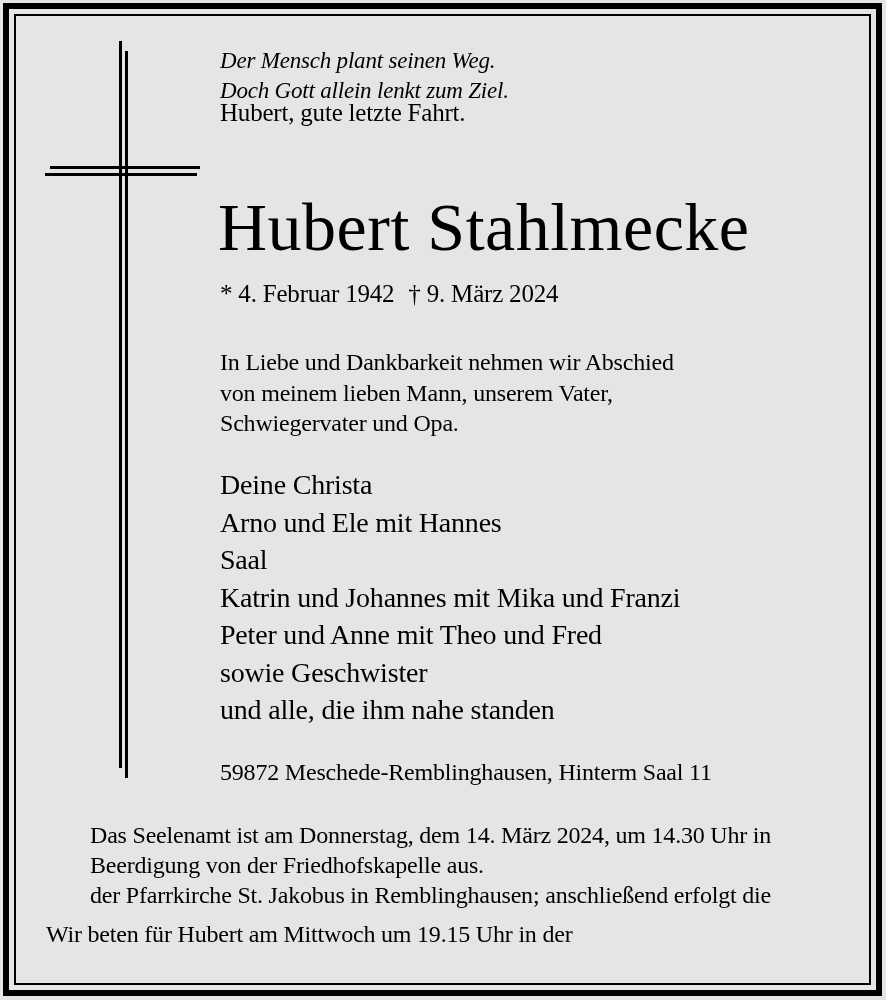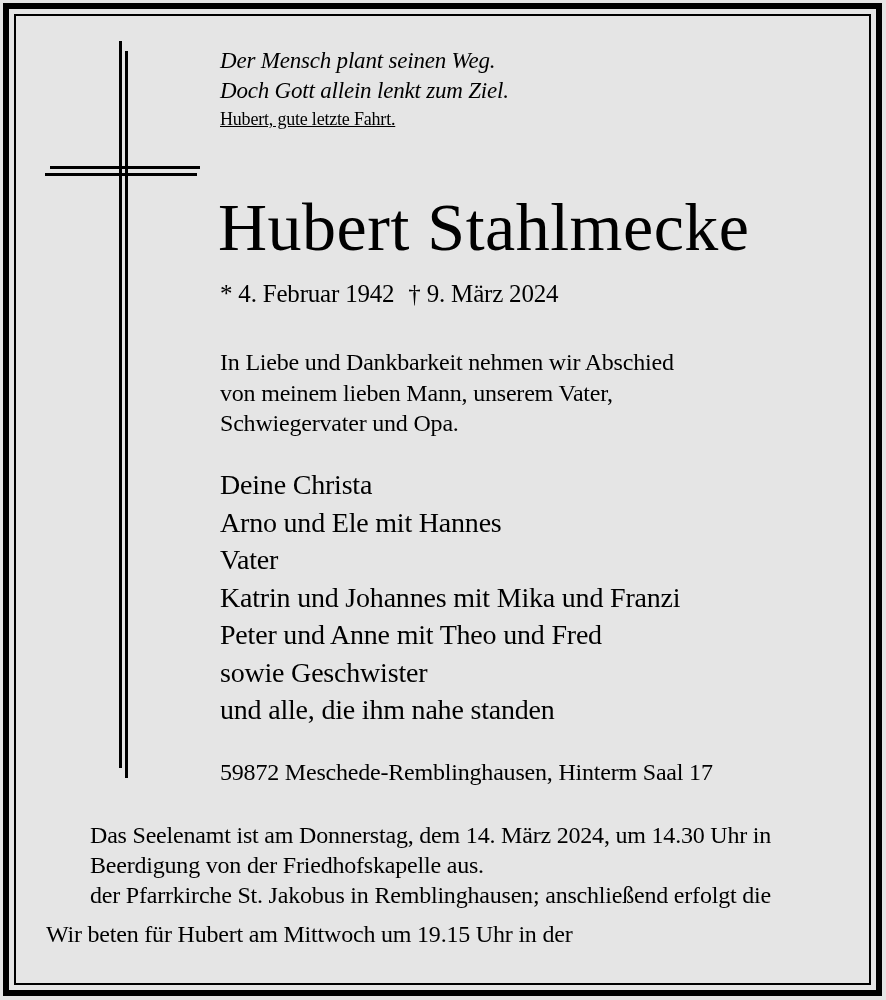--- a/index.html
+++ b/index.html
@@ -39,24 +39,23 @@
 
   .txt { position: absolute; white-space: nowrap; letter-spacing: -0.2px; }
 
   .verse {
     left: 220px; top: 46px;
     font-style: italic;
     font-size: 23px;
     line-height: 30px;
   }
   .salutation {
-    left: 220px; top: 104px;
-    font-size: 18px;
+    left: 220px; top: 98px;
+    font-size: 25px;
     line-height: 30px;
-    text-decoration: underline;
   }
   .deceased-name {
     left: 218px; top: 198px;
     font-size: 68px;
     line-height: 58px;
     letter-spacing: 0.5px;
   }
   .dates {
     left: 220px; top: 279px;
     font-size: 25px;
@@ -120,28 +119,28 @@
 
   <div class="txt intro">
     <div>In Liebe und Dankbarkeit nehmen wir Abschied</div>
     <div>von meinem lieben Mann, unserem Vater,</div>
     <div>Schwiegervater und Opa.</div>
   </div>
 
   <div class="txt mourners">
     <div>Deine Christa</div>
     <div>Arno und Ele mit Hannes</div>
-    <div>Vater</div>
+    <div>Saal</div>
     <div>Katrin und Johannes mit Mika und Franzi</div>
     <div>Peter und Anne mit Theo und Fred</div>
     <div>sowie Geschwister</div>
     <div>und alle, die ihm nahe standen</div>
   </div>
 
-  <div class="txt address">59872 Meschede-Remblinghausen, Hinterm Saal 17</div>
+  <div class="txt address">59872 Meschede-Remblinghausen, Hinterm Saal 11</div>
 
   <div class="txt service">
     <div>Das Seelenamt ist am Donnerstag, dem 14. März 2024, um 14.30 Uhr in</div>
     <div>Beerdigung von der Friedhofskapelle aus.</div>
     <div>der Pfarrkirche St. Jakobus in Remblinghausen; anschließend erfolgt die</div>
   </div>
 
   <div class="txt prayer">
     <div>Wir beten für Hubert am Mittwoch um 19.15 Uhr in der</div>
   </div>

